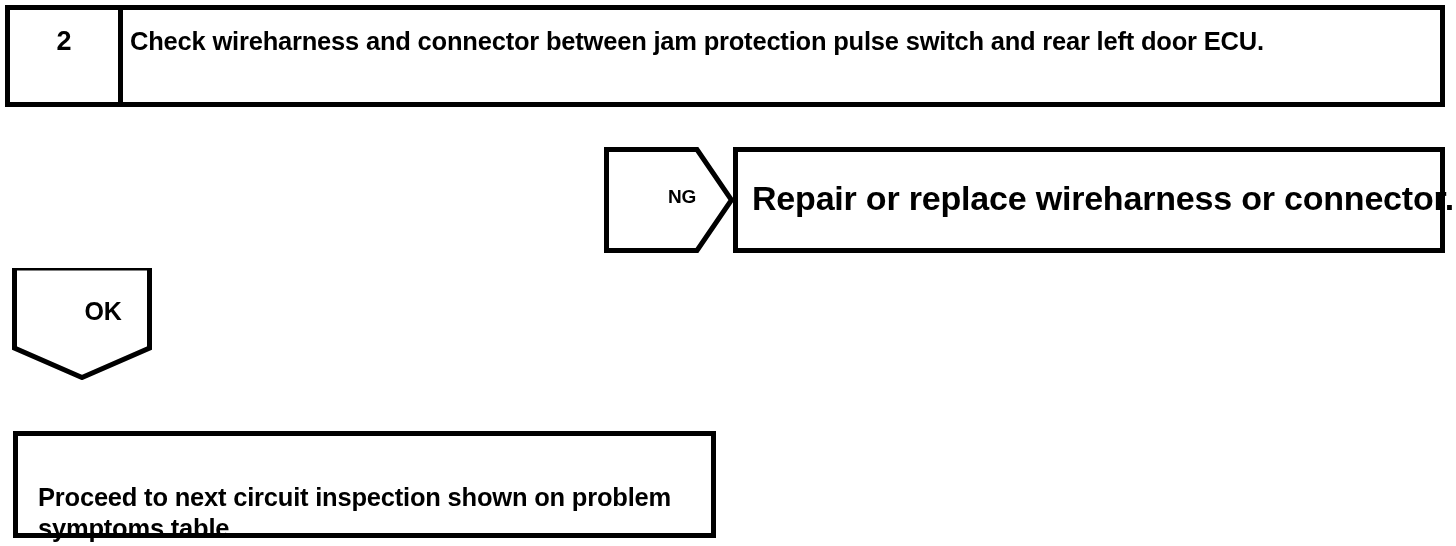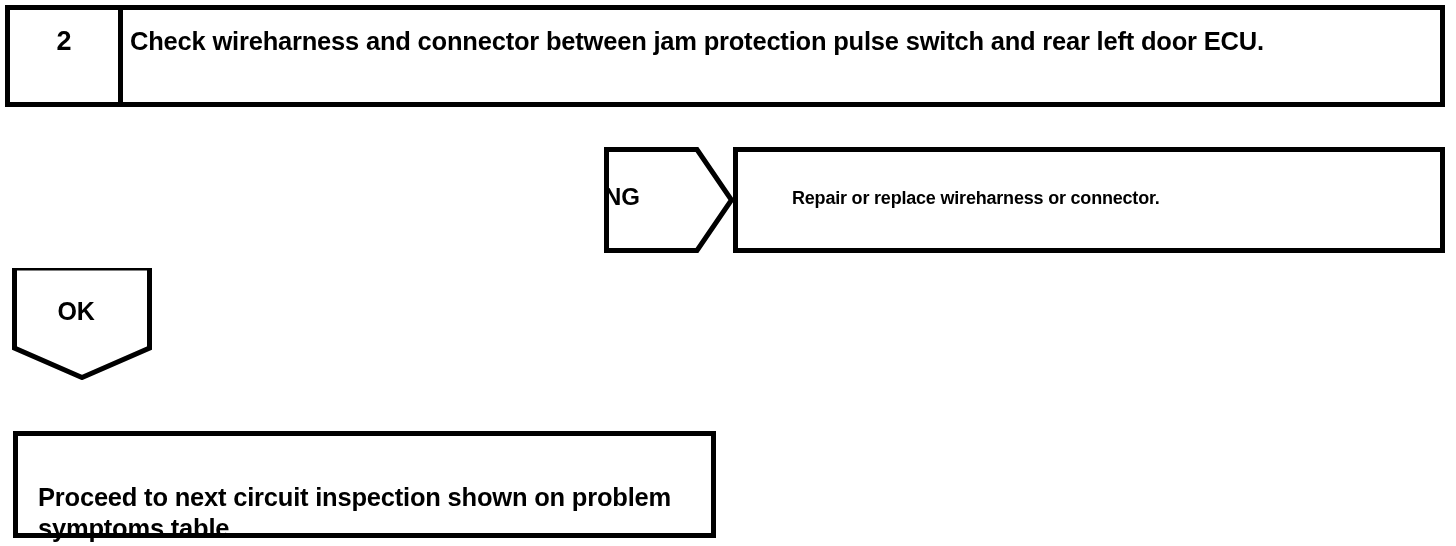--- a/index.html
+++ b/index.html
@@ -76,41 +76,41 @@
   .ng-shape svg {
     display: block;
     width: 130px;
     height: 106px;
   }
   .ng-label {
     position: absolute;
     left: 604px;
     top: 183px;
     width: 92px;
-    text-align: left;
-    font-size: 24px;
+    text-align: right;
+    font-size: 19px;
     line-height: 28px;
   }
 
   
   .repair-box {
     position: absolute;
     left: 733px;
     top: 147px;
     width: 712px;
     height: 106px;
     border: 5px solid #000000;
     box-sizing: border-box;
     background: #ffffff;
   }
   .repair-text {
     position: absolute;
-    left: 792px;
+    left: 752px;
     top: 183px;
-    font-size: 18px;
+    font-size: 34px;
     line-height: 31px;
   }
 
   
   .ok-shape {
     position: absolute;
     left: 12px;
     top: 268px;
     width: 140px;
     height: 112px;
@@ -121,20 +121,21 @@
     height: 112px;
   }
   .ok-label {
     position: absolute;
     left: 12px;
     top: 297px;
     width: 128px;
     text-align: center;
     font-size: 25px;
     line-height: 28px;
+    padding-left: 27px;
   }
 
   
   .proceed-box {
     position: absolute;
     left: 13px;
     top: 431px;
     width: 703px;
     height: 107px;
     border: 5px solid #000000;

